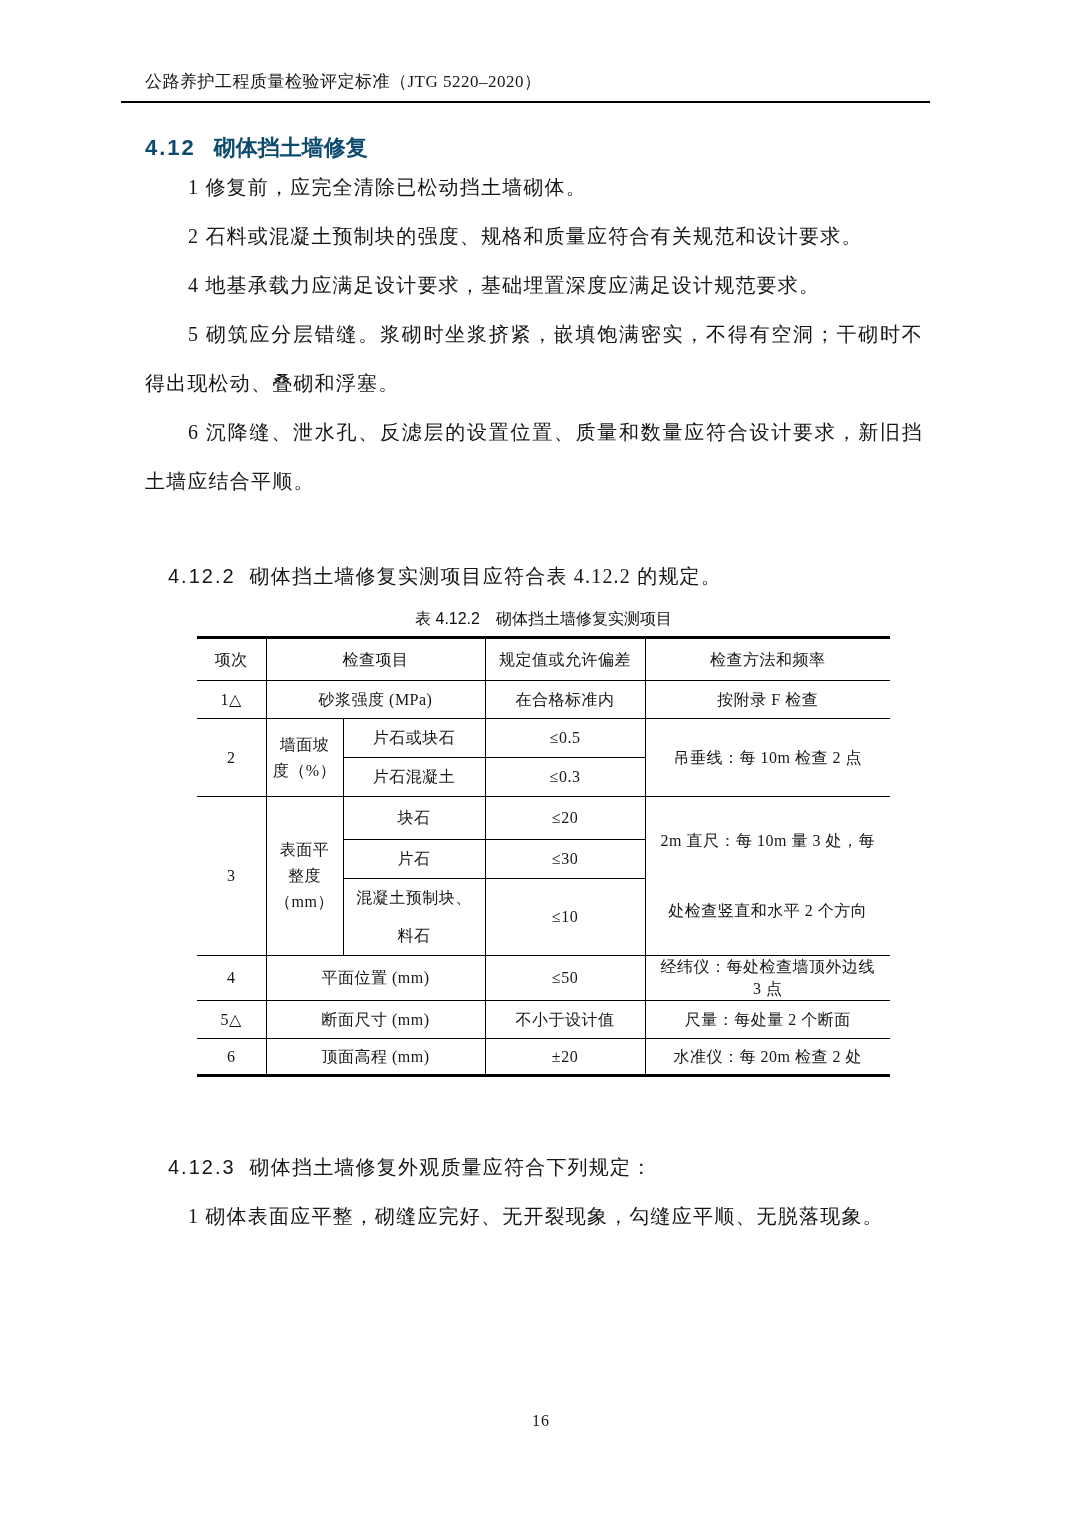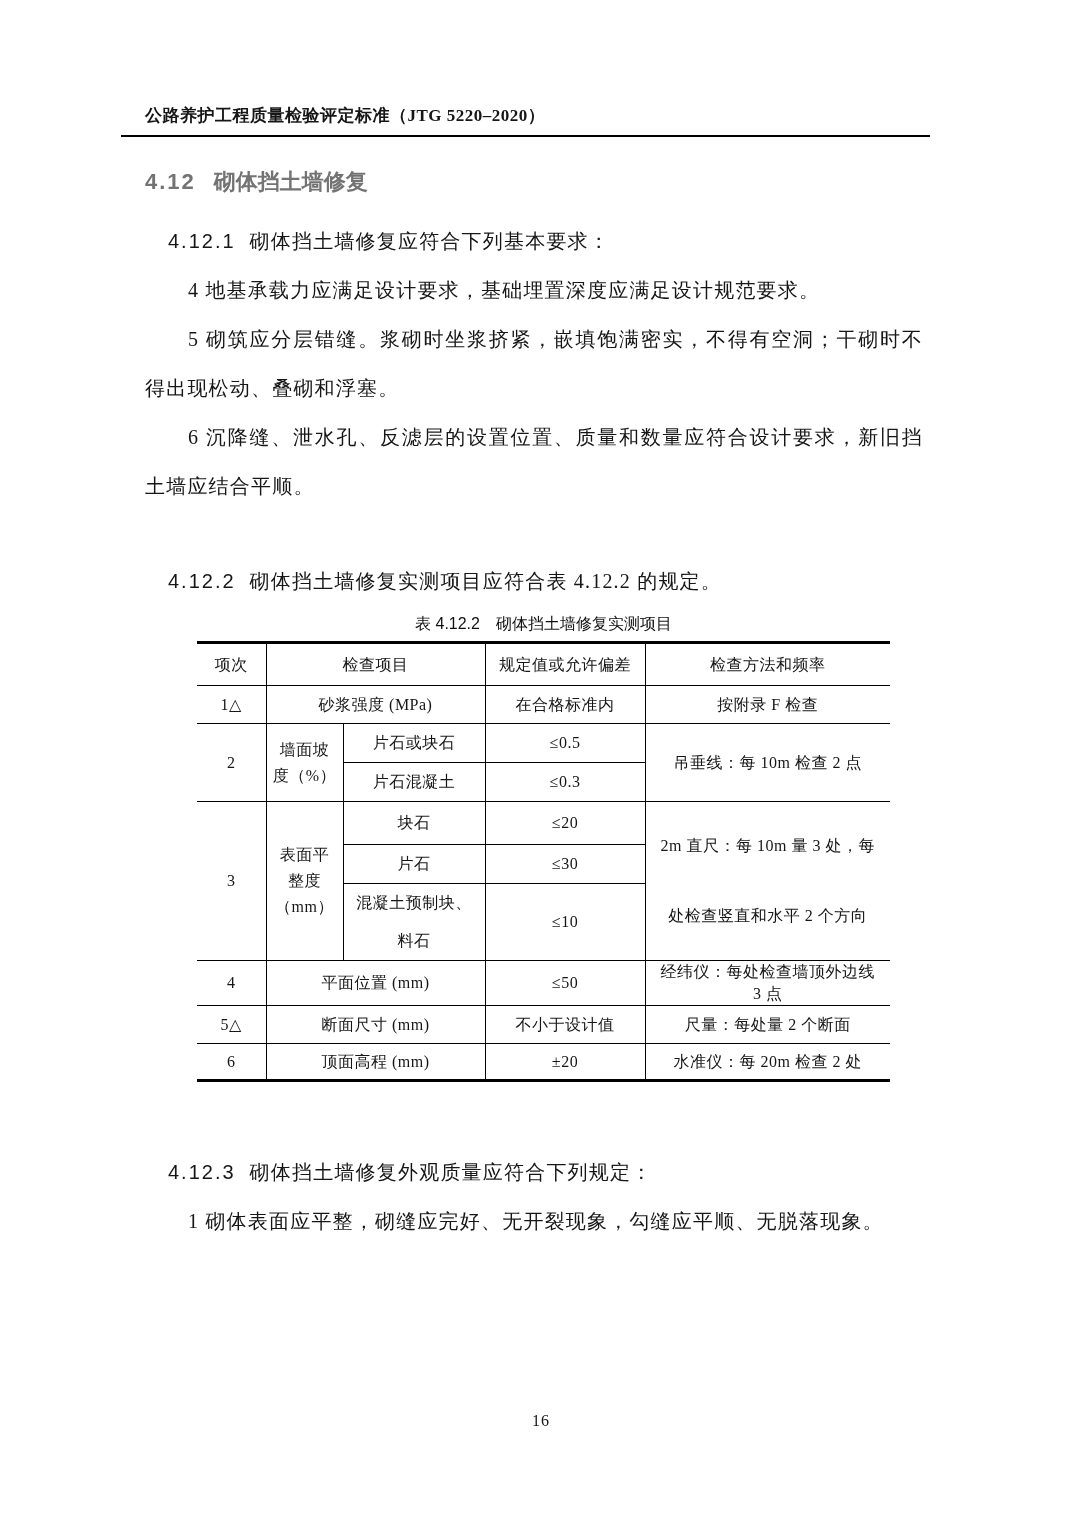--- a/index.html
+++ b/index.html
@@ -2,25 +2,25 @@
 <html><head>
 <meta charset="utf-8">
 <style>
   html,body{margin:0;padding:0}
   body{
     width:1074px;height:1520px;overflow:hidden;position:relative;
     background:#ffffff;color:#161616;
     font-family:"Liberation Serif","DejaVu Serif",serif;
   }
   .content{padding:0 151px 0 145px;}
-  .doc-header{padding-top:106px;font-weight:bold;}
+  .doc-header{padding-top:72px;}
   .doc-header-text{font-size:17px;letter-spacing:.5px;line-height:20px;}
   .header-rule{width:809px;margin-left:-24px;margin-top:9px;border-bottom:2px solid #000;height:0;}
   h1.section-title{margin:30px 0 0;font-family:"Liberation Sans","DejaVu Sans",sans-serif;
-    font-weight:bold;font-size:22px;line-height:30px;color:#737373;}
+    font-weight:bold;font-size:22px;line-height:30px;color:#0c4a6e;}
   h1 .sec-num{letter-spacing:2px;margin-right:18px;}
   p{margin:0;font-size:20px;line-height:49px;letter-spacing:1.2px;text-align:justify;}
   p.clause{text-indent:23px;}
   p.item{text-indent:43px;}
   .clause-num{font-family:"Liberation Sans","DejaVu Sans",sans-serif;letter-spacing:2px;margin-right:14px;}
   p.first-clause{margin-top:20px;}
   p.clause-2{margin-top:46px;}
   p.clause-3{margin-top:66px;}
   .table-caption{width:693px;margin:5px 0 0 52px;text-align:center;
     font-family:"Liberation Sans","DejaVu Sans",sans-serif;font-weight:normal;
@@ -53,22 +53,23 @@
 
 <div class="content">
 
   <div class="doc-header">
     <div class="doc-header-text">公路养护工程质量检验评定标准（JTG 5220–2020）</div>
     <div class="header-rule"></div>
   </div>
 
   <h1 class="section-title"><span class="sec-num">4.12</span><span>砌体挡土墙修复</span></h1>
 
-  <p class="clause first-clause"><span class="clause-num">4.12.1</span><span>砌体挡土墙修复应符合下列基本要求：</span></p>
 
+  <p class="item">1 修复前，应完全清除已松动挡土墙砌体。</p>
+  <p class="item">2 石料或混凝土预制块的强度、规格和质量应符合有关规范和设计要求。</p>
   <p class="item">4 地基承载力应满足设计要求，基础埋置深度应满足设计规范要求。</p>
   <p class="item">5 砌筑应分层错缝。浆砌时坐浆挤紧，嵌填饱满密实，不得有空洞；干砌时不得出现松动、叠砌和浮塞。</p>
   <p class="item">6 沉降缝、泄水孔、反滤层的设置位置、质量和数量应符合设计要求，新旧挡土墙应结合平顺。</p>
 
   <p class="clause clause-2"><span class="clause-num">4.12.2</span><span>砌体挡土墙修复实测项目应符合表 4.12.2 的规定。</span></p>
 
   <div class="table-caption">表 4.12.2　砌体挡土墙修复实测项目</div>
 
   <table class="spec">
     <colgroup>

